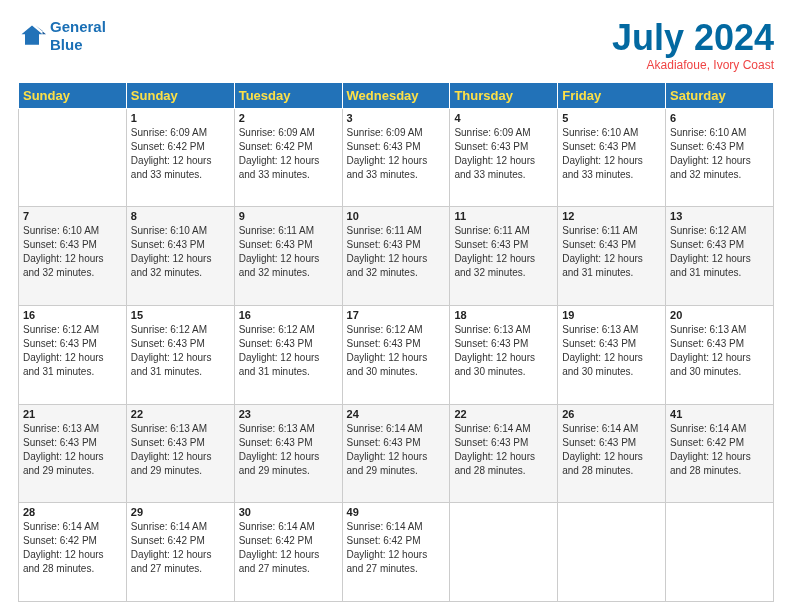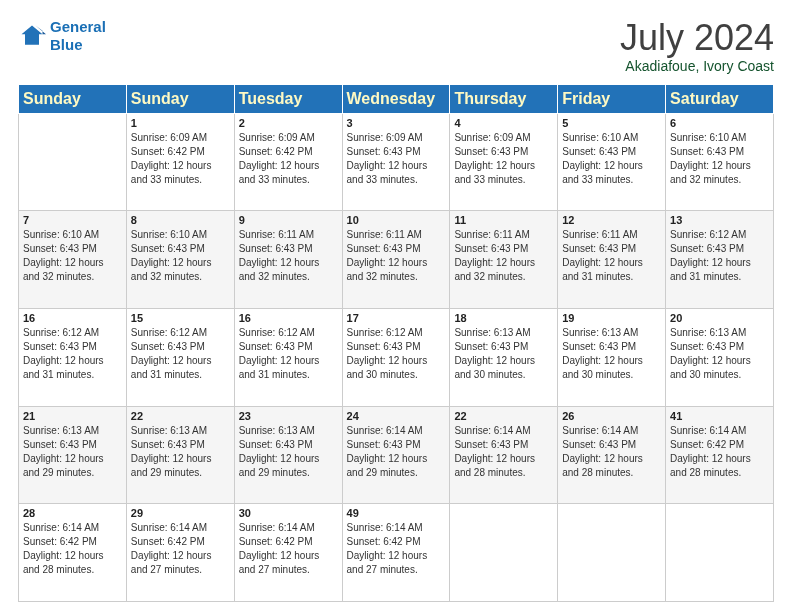--- a/index.html
+++ b/index.html
@@ -39,38 +39,38 @@
     }
     .logo-icon {
       width: 28px;
       height: 28px;
     }
     .title-block {
       text-align: right;
     }
     .month-title {
       font-size: 36px;
-      font-weight: normal;
-      color: #404040;
+      font-weight: bold;
+      color: #0369a1;
       line-height: 1.1;
     }
     .subtitle {
-      font-size: 14px;
-      color: #14532d;
+      font-size: 12px;
+      color: #ef4444;
     }
     .calendar {
       flex: 1;
       border-collapse: collapse;
       width: 100%;
       table-layout: fixed;
     }
     .calendar th {
       background-color: #2272b8;
-      color: #fef9c3;
-      font-size: 16px;
+      color: #fde047;
+      font-size: 13px;
       font-weight: bold;
       padding: 5px 4px;
       text-align: left;
       border: 1px solid #fff;
     }
     .calendar td {
       border: 1px solid #ccc;
       vertical-align: top;
       padding: 3px 4px;
       font-size: 9.5px;

